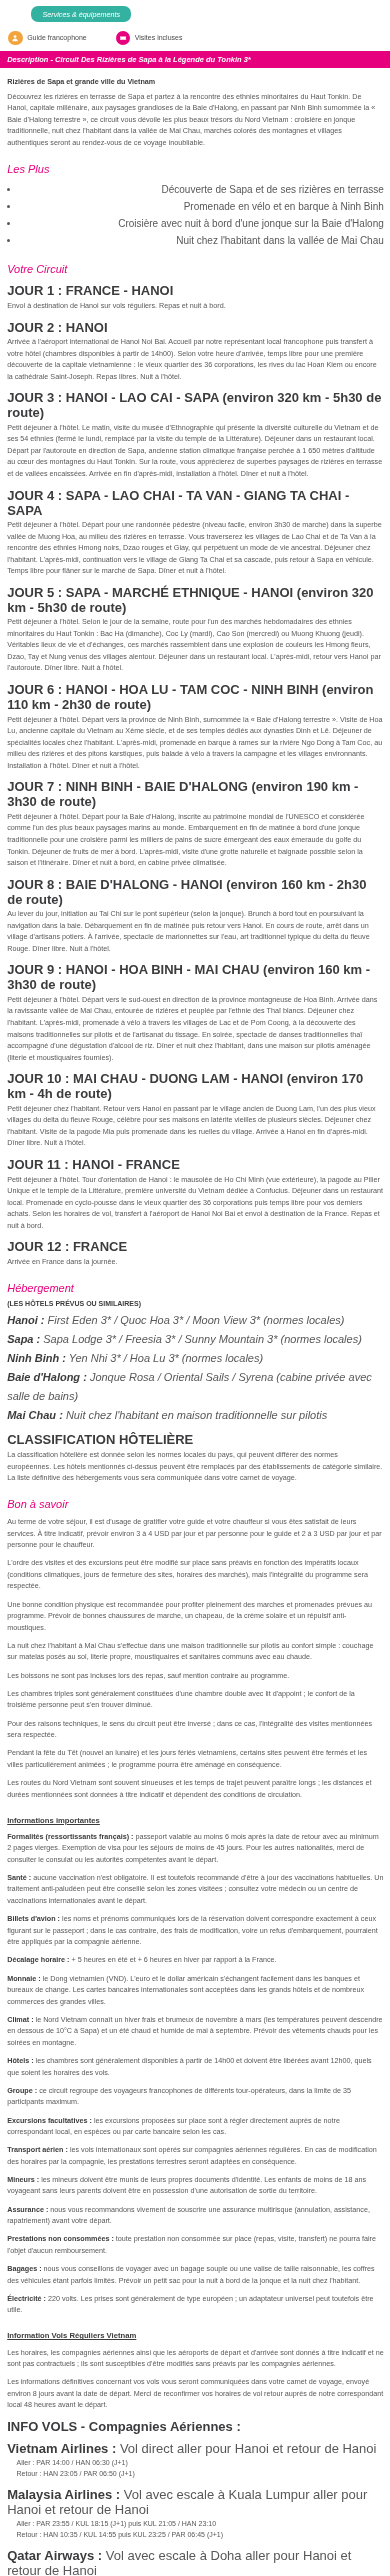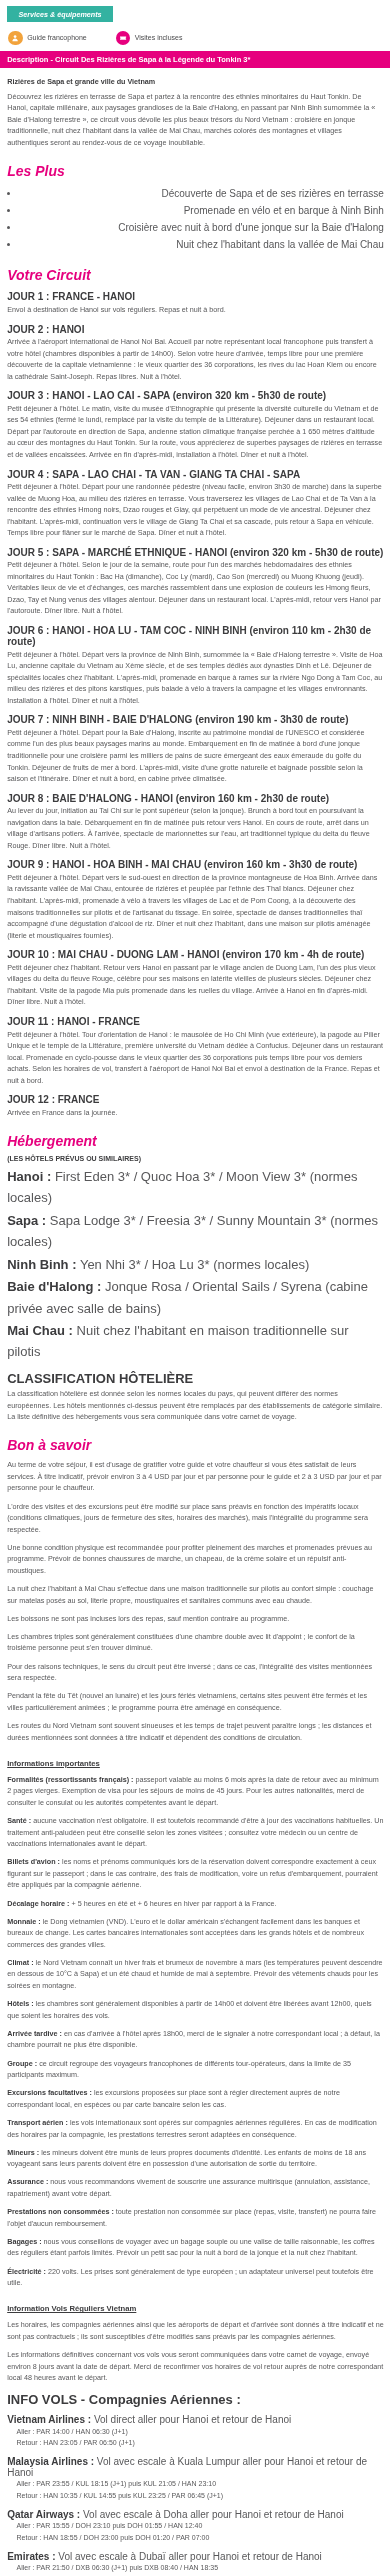--- a/index.html
+++ b/index.html
@@ -8,61 +8,62 @@
     font-family:"Liberation Sans", sans-serif;
     color:#58585a;
     -webkit-font-smoothing:antialiased;
   }
   .page{padding:6.2px 7.2px 31px;}
   .pill{
     display:inline-block;
     background:#33b2a1;
     color:#ffffff;
     border:none;
-    border-radius:0;
+    border-radius:7px;
     padding:3.6px 11.3px;
     font-family:"Liberation Sans", sans-serif;
     font-size:7.2px;
-    font-weight:bold;
+    font-weight:normal;
     font-style:italic;
     cursor:pointer;
+    margin-left:24px;
   }
   .features{display:flex;align-items:center;gap:29px;margin:8.2px 1px 5.2px;}
   .feature{display:flex;align-items:center;gap:4.6px;font-size:7px;color:#4a4a4c;}
   .ficon{
     width:14.4px;height:14.4px;border-radius:50%;
     display:inline-flex;align-items:center;justify-content:center;flex:0 0 auto;
   }
   .ficon.orange{background:#f2a33c;}
   .ficon.pink{background:#e6007e;}
   .ficon svg{width:8.2px;height:8.2px;display:block;}
   .banner{
     background:#e6007e;color:#ffffff;
-    font-weight:bold;font-size:7.5px;
+    font-weight:bold;font-style:italic;font-size:7.5px;
     padding:4.1px 7.2px;margin:6.2px -7.2px 8.2px;
   }
   .subtitle{font-size:7.2px;font-weight:bold;color:#3c3c3e;margin:0 0 5.2px;}
   .body{font-size:7.2px;line-height:1.6;margin:0 0 6.7px;text-align:left;}
   h2.sec{
-    color:#e6007e;font-size:14px;font-weight:bold;font-style:italic;
+    color:#e6007e;font-size:11px;font-weight:normal;font-style:italic;
     margin:14.4px 0 6.2px;
   }
   h2.sub{
     color:#3c3c3e;font-size:7.7px;font-weight:bold;text-decoration:underline;
     margin:15.5px 0 6.2px;
   }
   ul.plus{margin:1px 0 7.2px 12.4px;padding:0;}
   ul.plus li{font-size:10px;line-height:1.7;color:#58585a;text-align:right;}
   .day{margin:0 0 3.1px;}
-  .day-title{font-size:10px;font-weight:bold;color:#3c3c3e;margin:8.2px 0 1.5px;}
-  .hotel{font-size:13px;line-height:1.65;margin:1px 0;}
+  .day-title{font-size:13px;font-weight:bold;color:#3c3c3e;margin:8.2px 0 1.5px;}
+  .hotel{font-size:11px;line-height:1.65;margin:1px 0;font-style:italic;}
   .b{font-weight:bold;color:#3c3c3e;}
   .class-title{font-size:13px;font-weight:bold;color:#3c3c3e;margin:8.2px 0 2.1px;}
   .note-caps{font-size:7px;font-weight:bold;color:#3c3c3e;margin:0 0 4.1px;}
-  .airline{font-size:10px;margin:7.2px 0 1.5px;}
+  .airline{font-size:13px;margin:7.2px 0 1.5px;}
   .flight-line{font-size:7px;line-height:1.55;margin:0.5px 0 0.5px 9.3px;color:#58585a;}
   .legend{font-size:6.4px;line-height:1.6;color:#6a6a6c;margin:1.5px 0;}
   .vols-note{font-size:7px;line-height:1.6;margin:8.2px 0 7.2px;}
 </style>
 </head>
 <body>
 
 <div class="page">
 
   
@@ -196,28 +197,27 @@
 
   
   <h2 class="sub">Informations importantes</h2>
   <p class="body"><span class="b">Formalités (ressortissants français) :</span> <span>passeport valable au moins 6 mois après la date de retour avec au minimum 2 pages vierges. Exemption de visa pour les séjours de moins de 45 jours. Pour les autres nationalités, merci de consulter le consulat ou les autorités compétentes avant le départ.</span></p>
   <p class="body"><span class="b">Santé :</span> <span>aucune vaccination n'est obligatoire. Il est toutefois recommandé d'être à jour des vaccinations habituelles. Un traitement anti-paludéen peut être conseillé selon les zones visitées ; consultez votre médecin ou un centre de vaccinations internationales avant le départ.</span></p>
   <p class="body"><span class="b">Billets d'avion :</span> <span>les noms et prénoms communiqués lors de la réservation doivent correspondre exactement à ceux figurant sur le passeport ; dans le cas contraire, des frais de modification, voire un refus d'embarquement, pourraient être appliqués par la compagnie aérienne.</span></p>
   <p class="body"><span class="b">Décalage horaire :</span> <span>+ 5 heures en été et + 6 heures en hiver par rapport à la France.</span></p>
   <p class="body"><span class="b">Monnaie :</span> <span>le Dong vietnamien (VND). L'euro et le dollar américain s'échangent facilement dans les banques et bureaux de change. Les cartes bancaires internationales sont acceptées dans les grands hôtels et de nombreux commerces des grandes villes.</span></p>
   <p class="body"><span class="b">Climat :</span> <span>le Nord Vietnam connaît un hiver frais et brumeux de novembre à mars (les températures peuvent descendre en dessous de 10°C à Sapa) et un été chaud et humide de mai à septembre. Prévoir des vêtements chauds pour les soirées en montagne.</span></p>
   <p class="body"><span class="b">Hôtels :</span> <span>les chambres sont généralement disponibles à partir de 14h00 et doivent être libérées avant 12h00, quels que soient les horaires des vols.</span></p>
-  <p class="body"><span class="b">Arrivée tardive :</span> <span>en cas d'arrivée à l'hôtel après 18h00, merci de le signaler à notre correspondant local ; à défaut, la chambre pourrait ne plus être disponible.</span></p>
   <p class="body"><span class="b">Groupe :</span> <span>ce circuit regroupe des voyageurs francophones de différents tour-opérateurs, dans la limite de 35 participants maximum.</span></p>
   <p class="body"><span class="b">Excursions facultatives :</span> <span>les excursions proposées sur place sont à régler directement auprès de notre correspondant local, en espèces ou par carte bancaire selon les cas.</span></p>
   <p class="body"><span class="b">Transport aérien :</span> <span>les vols internationaux sont opérés sur compagnies aériennes régulières. En cas de modification des horaires par la compagnie, les prestations terrestres seront adaptées en conséquence.</span></p>
   <p class="body"><span class="b">Mineurs :</span> <span>les mineurs doivent être munis de leurs propres documents d'identité. Les enfants de moins de 18 ans voyageant sans leurs parents doivent être en possession d'une autorisation de sortie du territoire.</span></p>
   <p class="body"><span class="b">Assurance :</span> <span>nous vous recommandons vivement de souscrire une assurance multirisque (annulation, assistance, rapatriement) avant votre départ.</span></p>
   <p class="body"><span class="b">Prestations non consommées :</span> <span>toute prestation non consommée sur place (repas, visite, transfert) ne pourra faire l'objet d'aucun remboursement.</span></p>
-  <p class="body"><span class="b">Bagages :</span> <span>nous vous conseillons de voyager avec un bagage souple ou une valise de taille raisonnable, les coffres des réguliers étant parfois limités. Prévoir un petit sac pour la nuit à bord de la jonque et la nuit chez l'habitant.</span></p>
+  <p class="body"><span class="b">Bagages :</span> <span>nous vous conseillons de voyager avec un bagage souple ou une valise de taille raisonnable, les coffres des véhicules étant parfois limités. Prévoir un petit sac pour la nuit à bord de la jonque et la nuit chez l'habitant.</span></p>
   <p class="body"><span class="b">Électricité :</span> <span>220 volts. Les prises sont généralement de type européen ; un adaptateur universel peut toutefois être utile.</span></p>
 
   
   <h2 class="sub">Information Vols Réguliers Vietnam</h2>
   <p class="body">Les horaires, les compagnies aériennes ainsi que les aéroports de départ et d'arrivée sont donnés à titre indicatif et ne sont pas contractuels ; ils sont susceptibles d'être modifiés sans préavis par les compagnies aériennes.</p>
   <p class="body">Les informations définitives concernant vos vols vous seront communiquées dans votre carnet de voyage, envoyé environ 8 jours avant la date de départ. Merci de reconfirmer vos horaires de vol retour auprès de notre correspondant local 48 heures avant le départ.</p>
   <p class="class-title">INFO VOLS - Compagnies Aériennes :</p>
 
   <div>
     <p class="airline"><span class="b">Vietnam Airlines :</span> <span>Vol direct aller pour Hanoi et retour de Hanoi</span></p>

